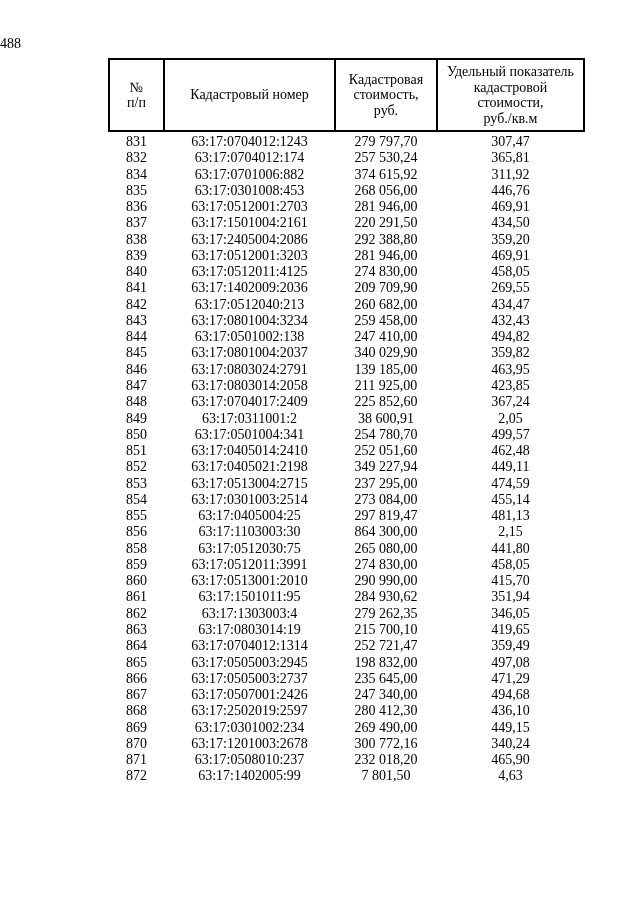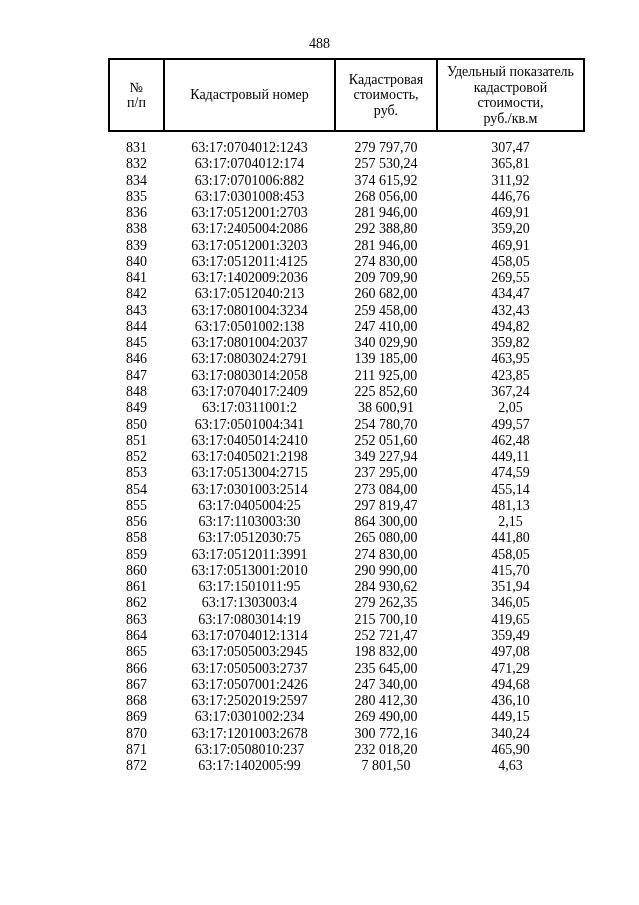--- a/index.html
+++ b/index.html
@@ -8,21 +8,20 @@
     position: relative;
     width: 639px;
     height: 905px;
     background: #ffffff;
     font-family: "Liberation Serif", "DejaVu Serif", serif;
     color: #000000;
     overflow: hidden;
   }
   .page-number {
     margin-top: 36px;
-    text-align: center;
     font-size: 14px;
     line-height: 15px;
   }
   table.cadastral-table {
     border-collapse: collapse;
     table-layout: fixed;
     margin-left: 108px;
     margin-top: 7px;
     width: 445px;
   }
@@ -43,21 +42,21 @@
   tbody td {
     border: none;
     font-size: 14px;
     line-height: 16.27px;
     height: 16.27px;
     text-align: center;
     vertical-align: middle;
     padding: 0;
     white-space: nowrap;
   }
-  tbody tr:first-child td { padding-top: 8px; }
+  tbody tr:first-child td { padding-top: 2px; }
 </style>
 </head>
 <body>
 
 <div class="page">
   <div class="page-number">488</div>
 
   <table class="cadastral-table">
     <thead>
       <tr id="header-row">
@@ -106,20 +105,26 @@
           <td>268 056,00</td>
           <td>446,76</td>
         </tr>
         <tr>
           <td>836</td>
           <td>63:17:0512001:2703</td>
           <td>281 946,00</td>
           <td>469,91</td>
         </tr>
         <tr>
+          <td>837</td>
+          <td>63:17:1501004:2161</td>
+          <td>220 291,50</td>
+          <td>434,50</td>
+        </tr>
+        <tr>
           <td>838</td>
           <td>63:17:2405004:2086</td>
           <td>292 388,80</td>
           <td>359,20</td>
         </tr>
         <tr>
           <td>839</td>
           <td>63:17:0512001:3203</td>
           <td>281 946,00</td>
           <td>469,91</td>

